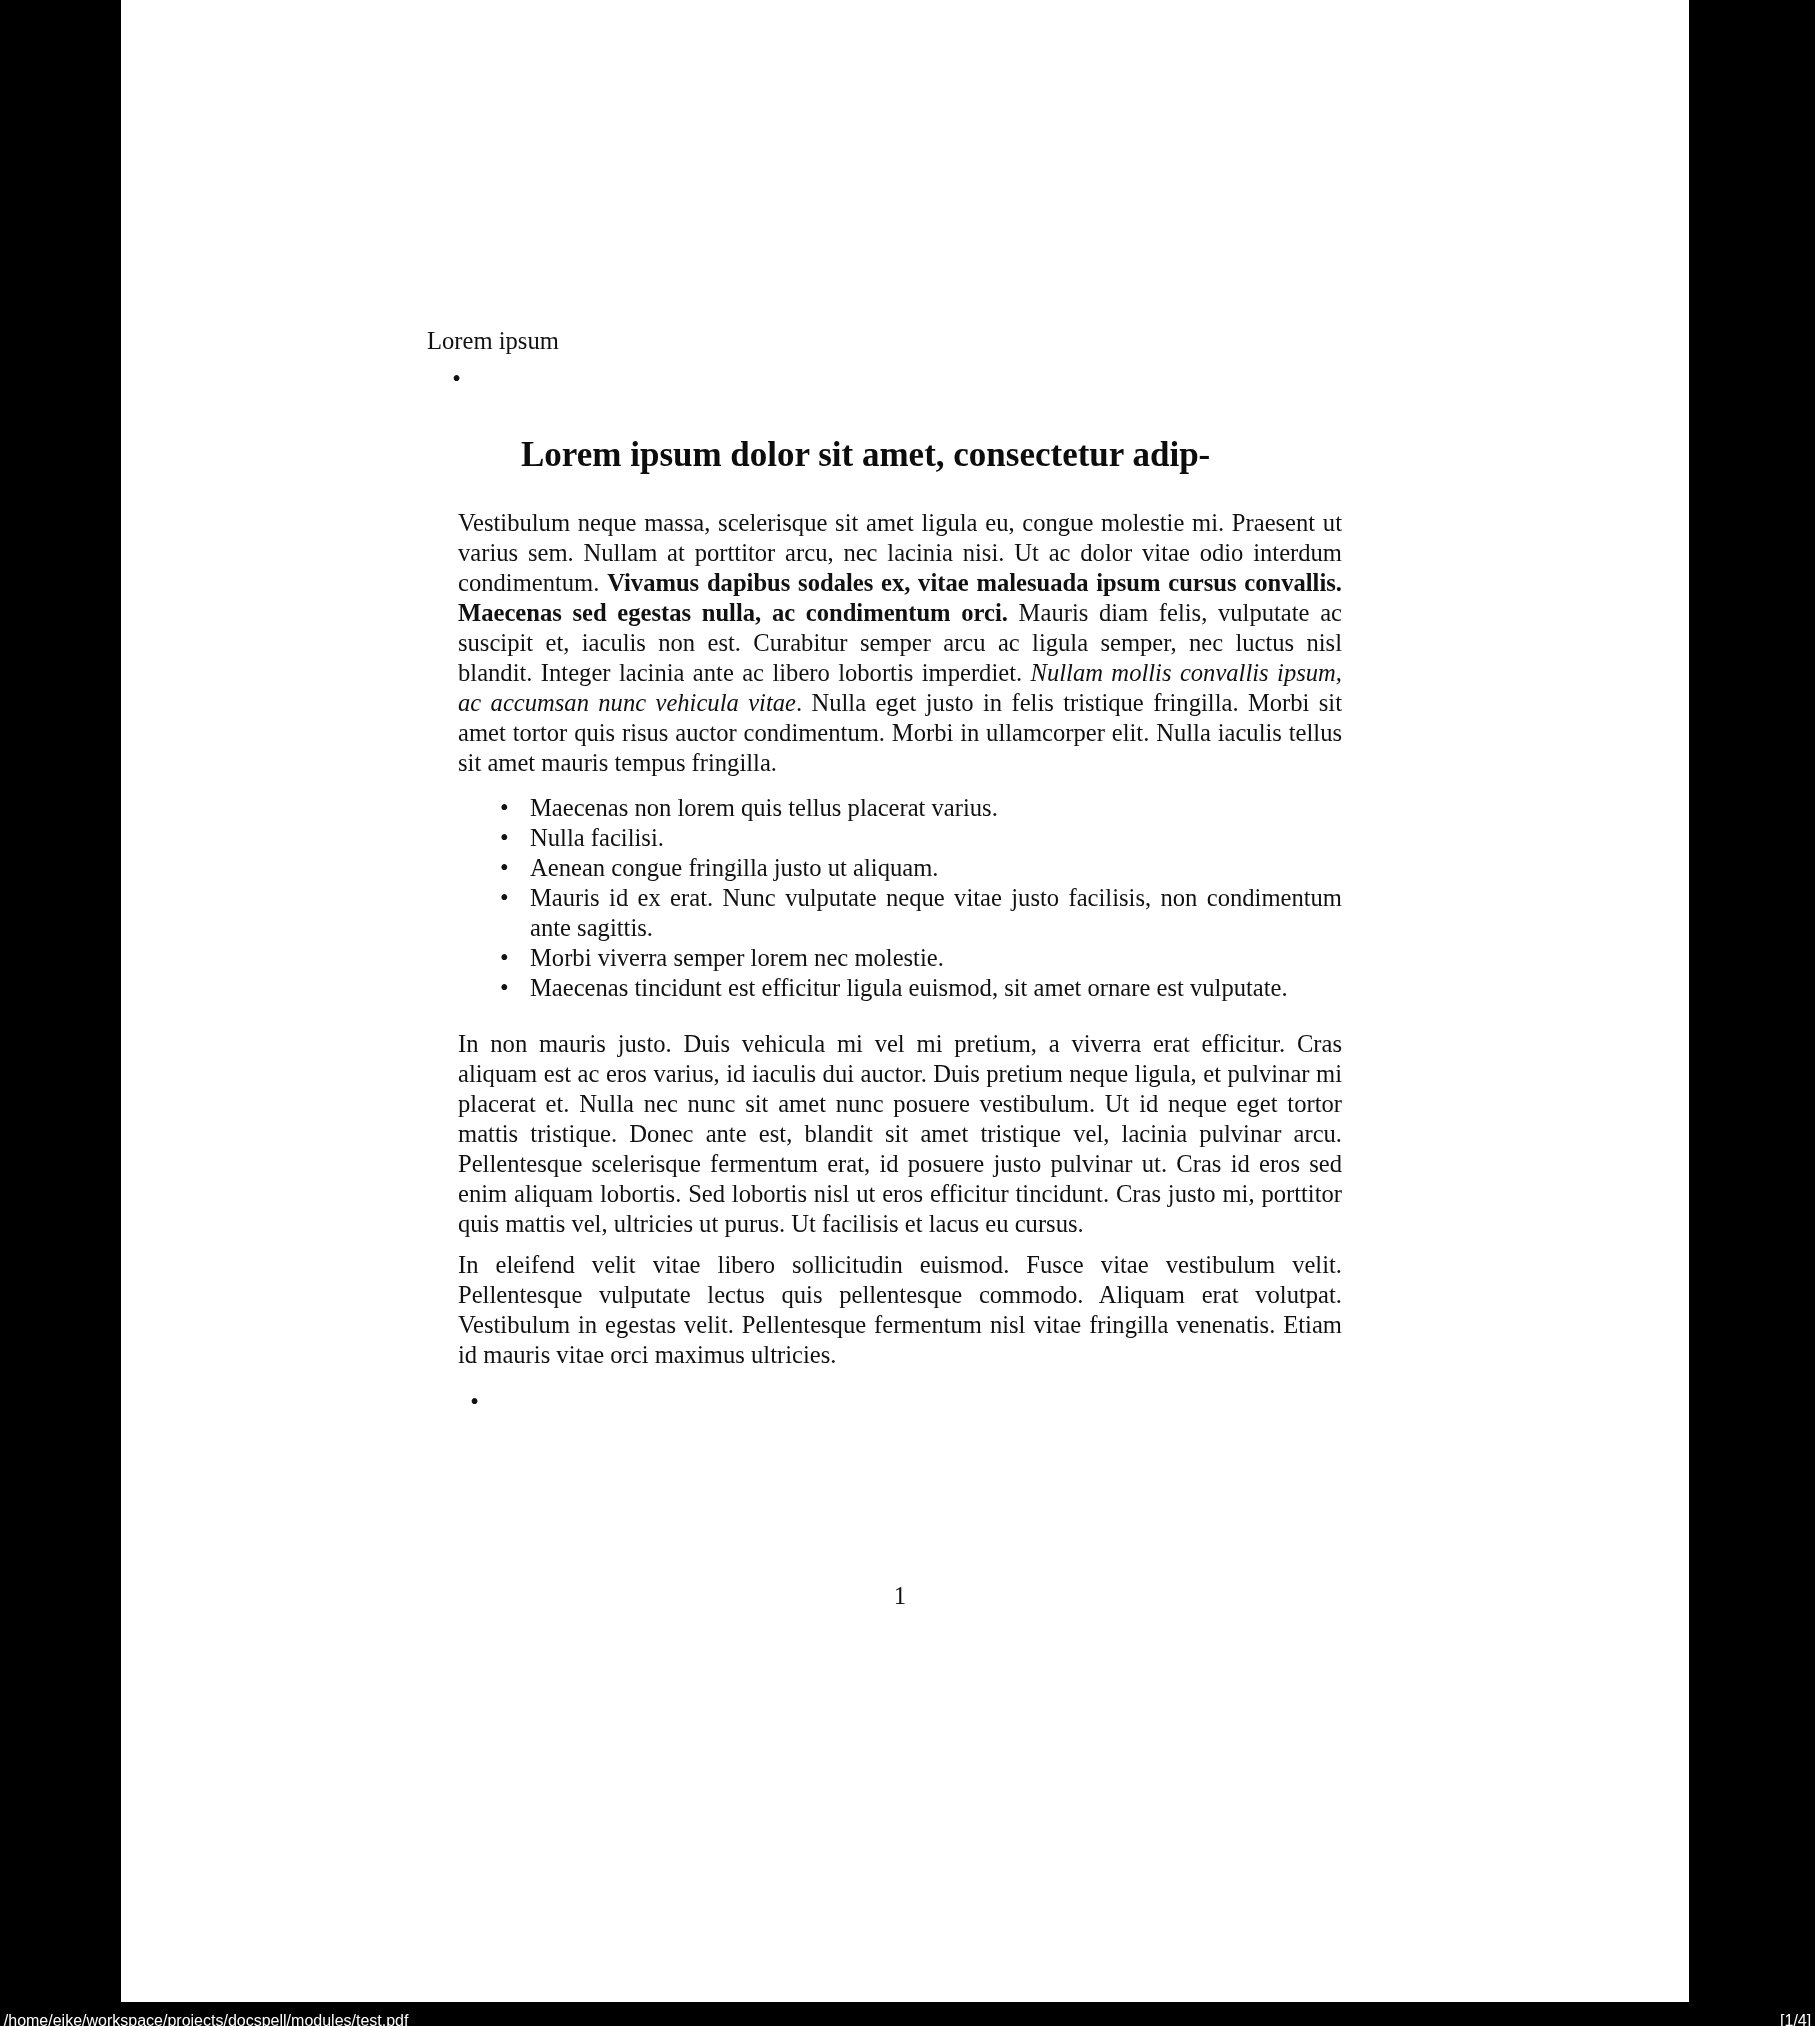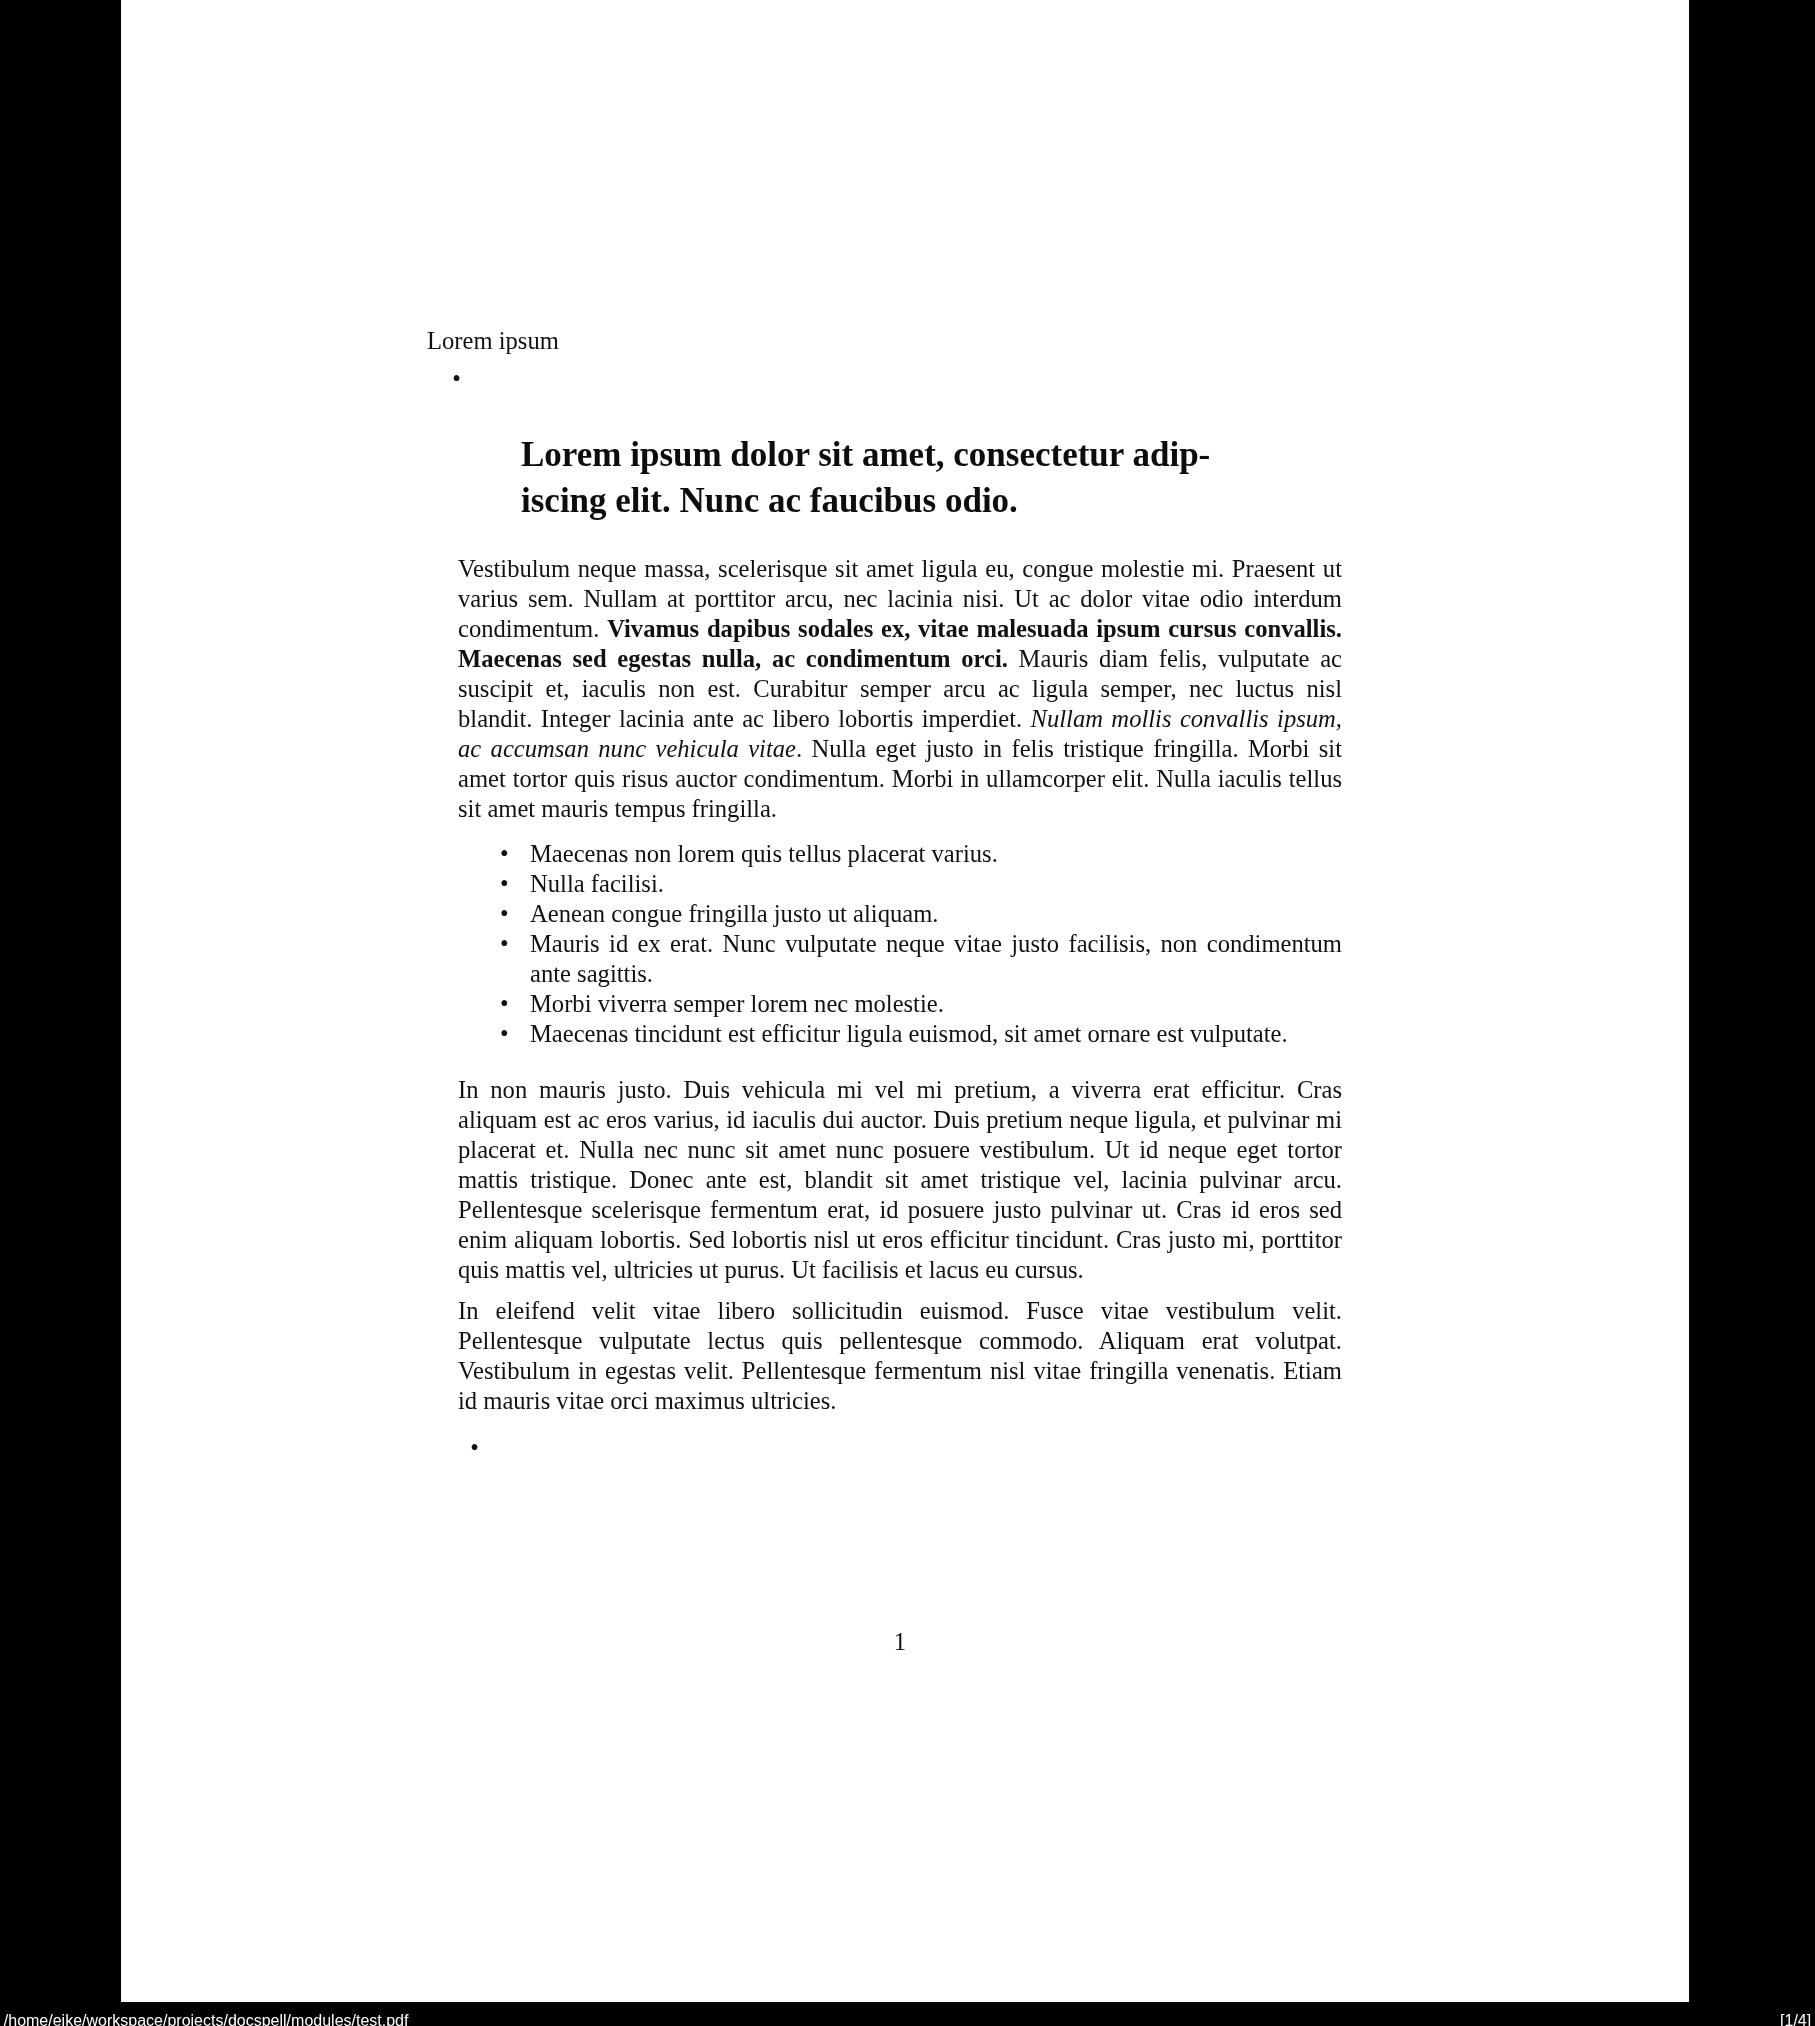--- a/index.html
+++ b/index.html
@@ -85,21 +85,20 @@
 
   <div class="page">
     <div class="content">
 
       <div class="intro-line">Lorem ipsum</div>
 
       <div class="lone-bullet-top">•</div>
 
       <div class="doc-heading">
         <div>Lorem ipsum dolor sit amet, consectetur adip-</div>
-        <div>iscing elit. Nunc ac faucibus odio.</div>
       </div>
 
       <p class="para p1"><span class="seg-normal">Vestibulum neque massa, scelerisque sit amet ligula eu, congue molestie mi. Praesent ut varius sem. Nullam at porttitor arcu, nec lacinia nisi. Ut ac dolor vitae odio interdum condimentum. </span><span class="seg-bold">Vivamus dapibus sodales ex, vitae malesuada ipsum cursus convallis. Maecenas sed egestas nulla, ac condimentum orci. </span><span class="seg-normal">Mauris diam felis, vulputate ac suscipit et, iaculis non est. Curabitur semper arcu ac ligula semper, nec luctus nisl blandit. Integer lacinia ante ac libero lobortis imperdiet. </span><span class="seg-italic">Nullam mollis convallis ipsum, ac accumsan nunc vehicula vitae</span><span class="seg-normal">. Nulla eget justo in felis tristique fringilla. Morbi sit amet tortor quis risus auctor condimentum. Morbi in ullamcorper elit. Nulla iaculis tellus sit amet mauris tempus fringilla.</span></p>
 
 
       <ul class="doc-list">
         <li>
           <span class="li-bullet">•</span>
           <span>Maecenas non lorem quis tellus placerat varius.</span>
         </li>

